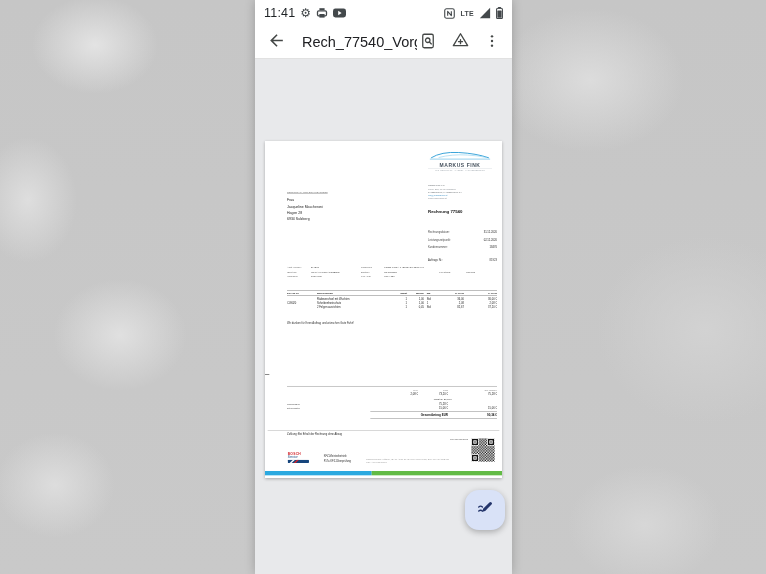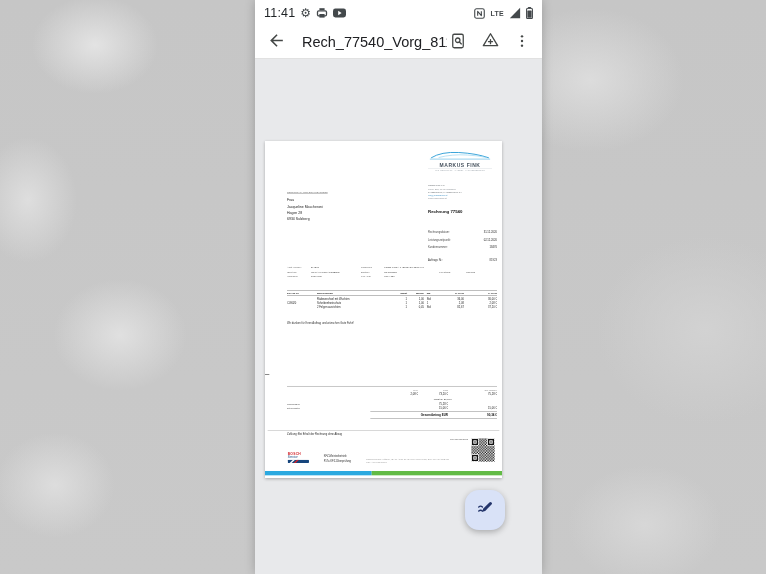--- a/index.html
+++ b/index.html
@@ -9,21 +9,21 @@
     background:
       radial-gradient(90px 70px at 95px 45px,  #e3e3e3, rgba(227,227,227,0) 70%),
       radial-gradient(70px 90px at 28px 200px, #dedede, rgba(222,222,222,0) 70%),
       radial-gradient(95px 80px at 120px 335px,#e0e0e0, rgba(224,224,224,0) 70%),
       radial-gradient(85px 75px at 55px 485px, #dddddd, rgba(221,221,221,0) 70%),
       radial-gradient(130px 100px at 590px 80px,#dcdcdc, rgba(220,220,220,0) 72%),
       radial-gradient(150px 130px at 705px 330px,#d2d2d2, rgba(210,210,210,0) 72%),
       radial-gradient(110px 85px at 645px 525px,#d7d7d7, rgba(215,215,215,0) 70%),
       linear-gradient(#c6c6c6,#c9c9c9);
   }
-  .phone{position:absolute;left:255px;top:0;width:287px;height:574px;background:#fff;
+  .phone{position:absolute;left:255px;top:0;width:257px;height:574px;background:#fff;
          box-shadow:0 0 10px rgba(0,0,0,.22);}
   
   .statusbar{height:26px;display:flex;align-items:center;justify-content:space-between;
              padding:0 9px;background:#fff;}
   .sb-left,.sb-right{display:flex;align-items:center;gap:5px;}
   .sb-time{font-size:12.5px;color:#1f2326;letter-spacing:.2px;}
   .sb-gear{font-size:12px;color:#43484b;line-height:1;}
   .sb-net{font-size:7px;font-weight:bold;color:#43484b;letter-spacing:.3px;}
   .icon-btn svg,.sb-left svg,.sb-right svg{display:block;}
   

